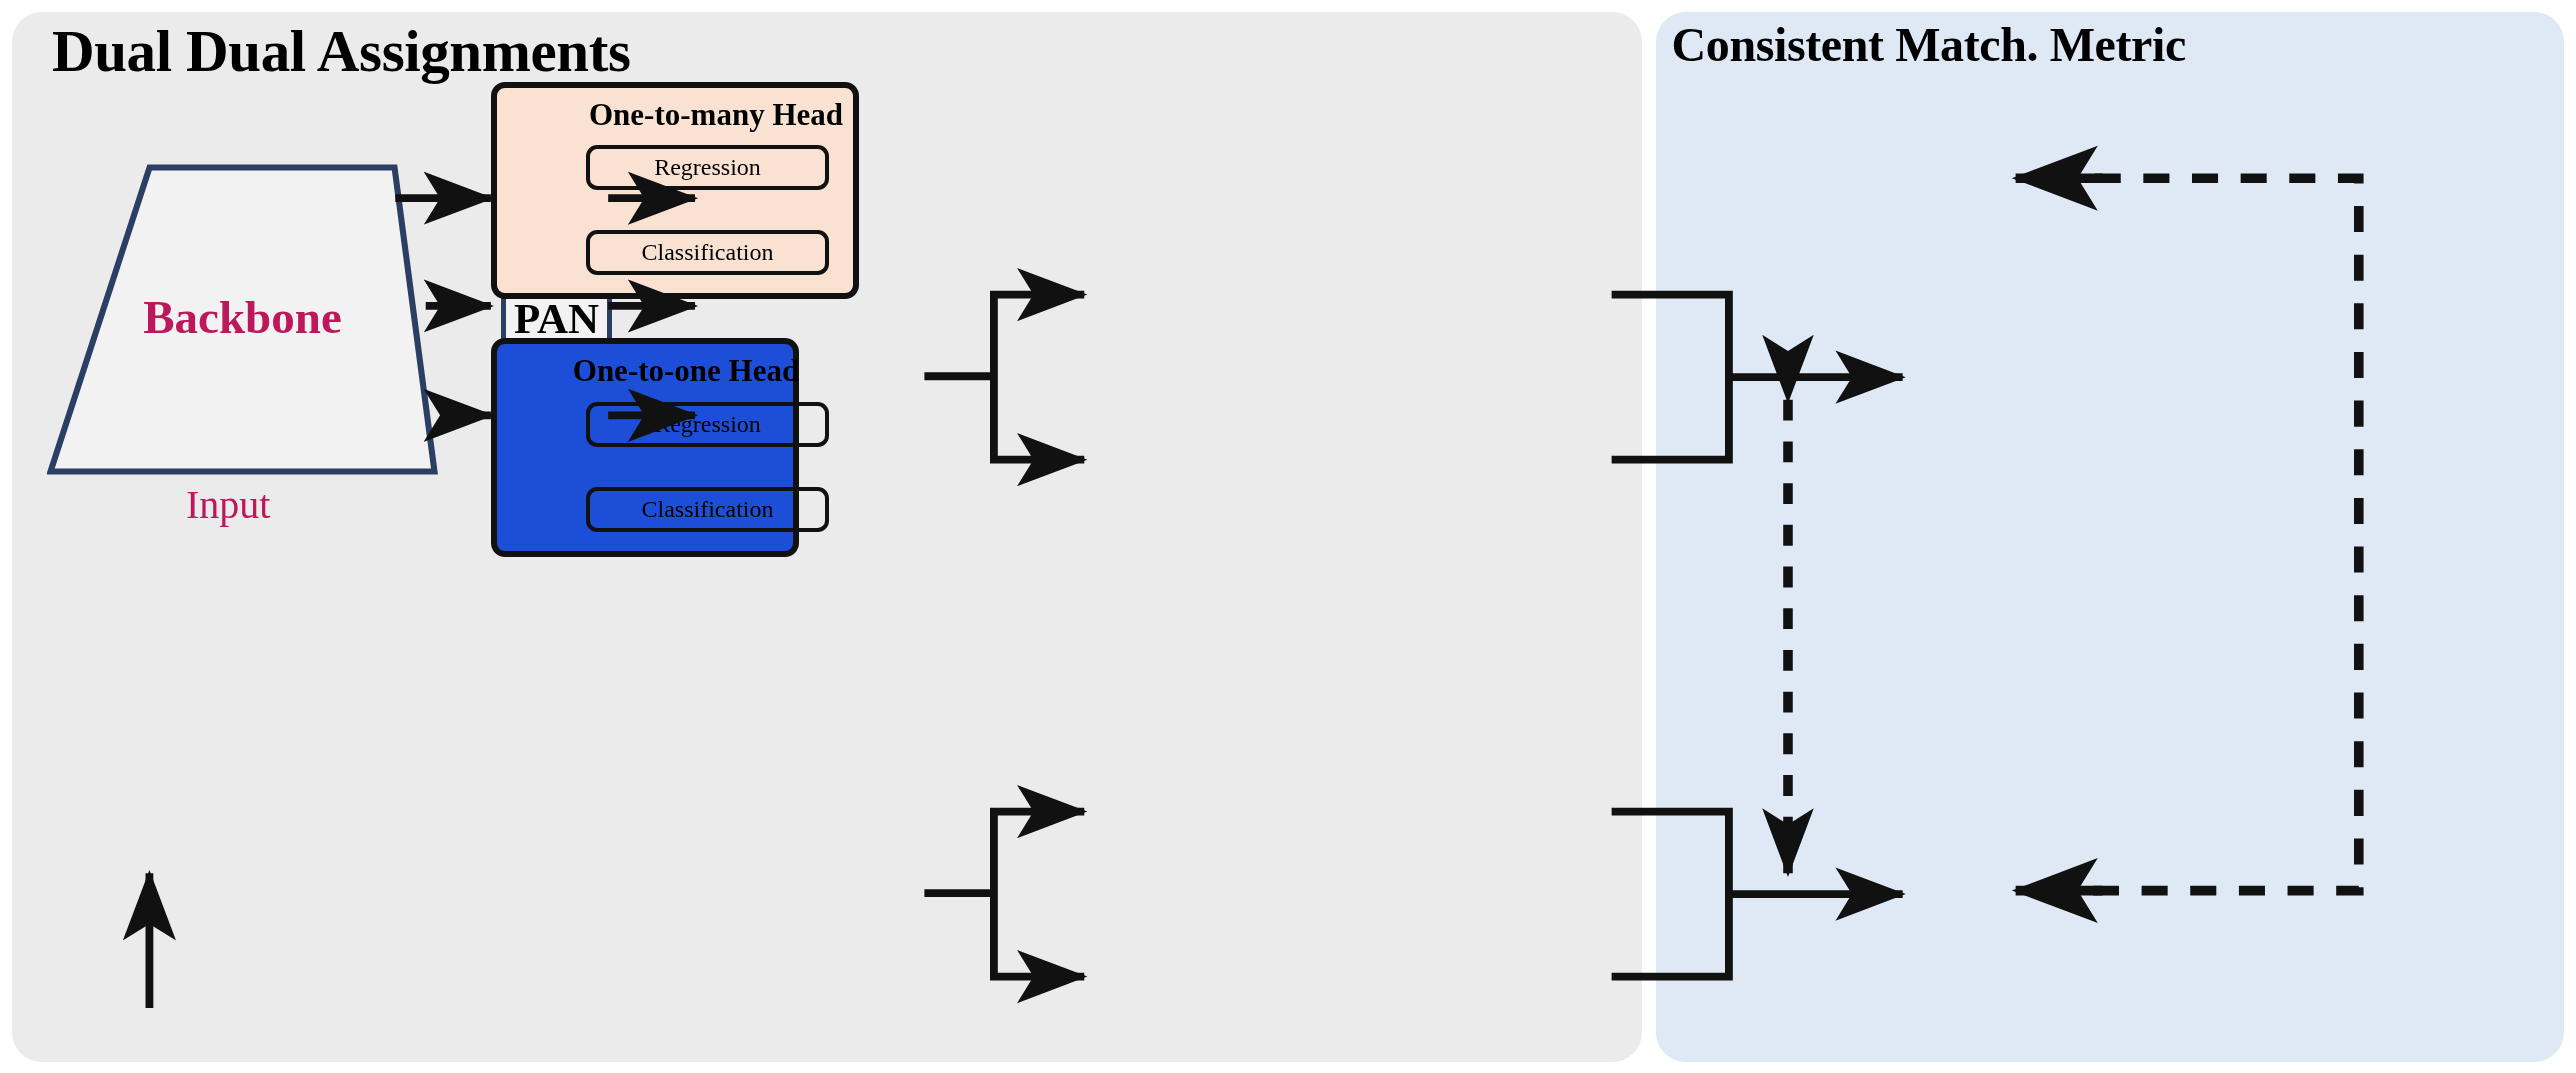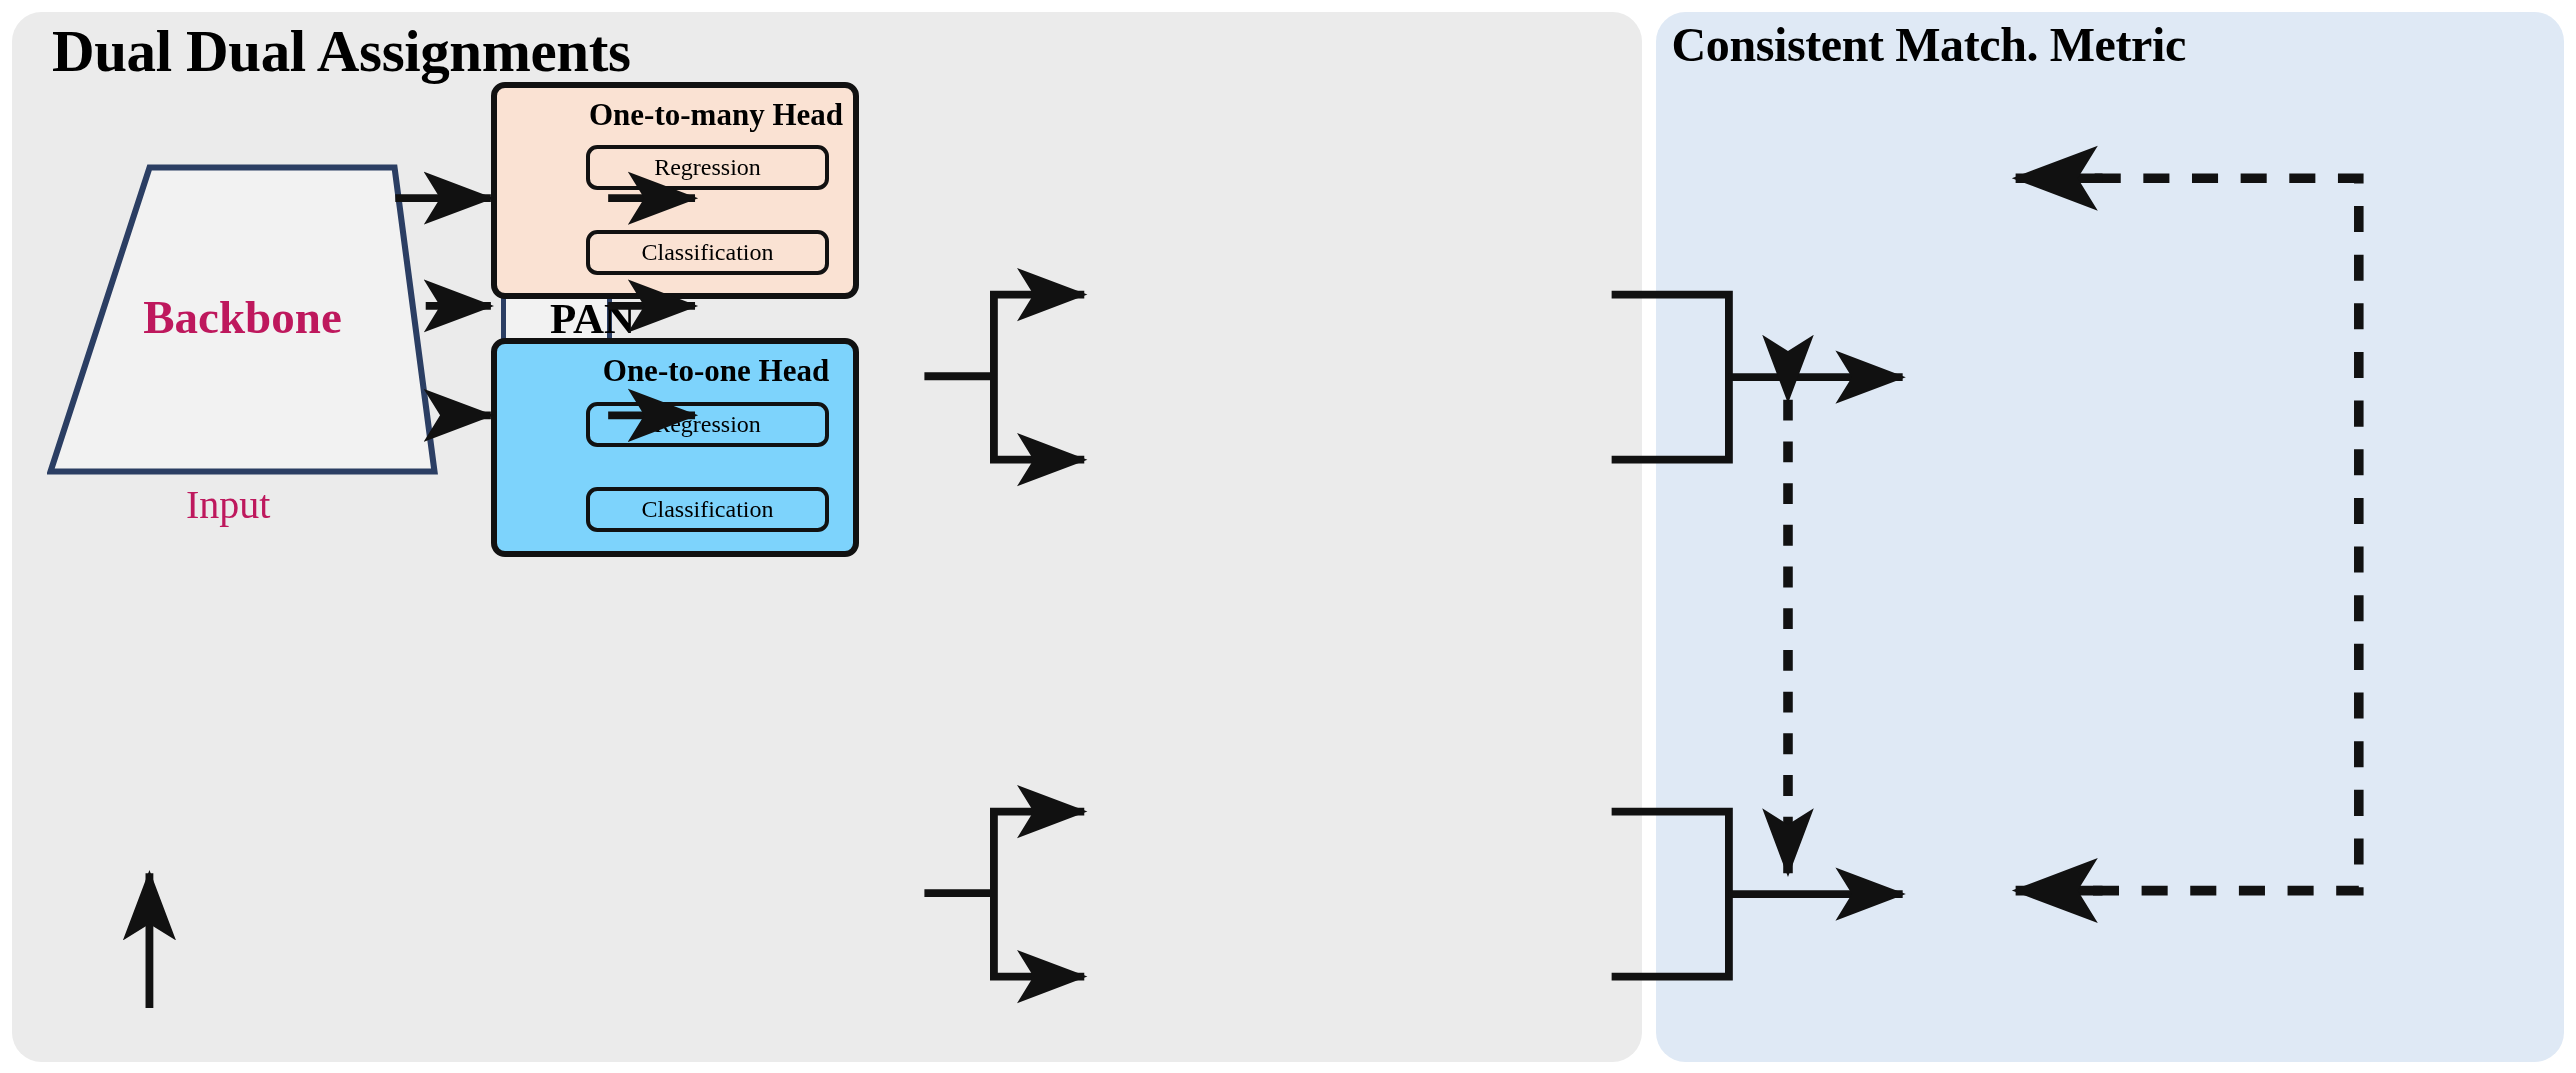--- a/index.html
+++ b/index.html
@@ -18,28 +18,28 @@
 
   
   #backbone-shape{position:absolute;left:35px;top:152px;width:391px;height:311px;}
   #backbone-label{position:absolute;left:35px;top:278px;width:391px;text-align:center;
                   font-size:47px;font-weight:bold;color:#be185d;}
 
   
   #pan-box{position:absolute;left:489px;top:163px;width:111px;height:285px;
            background:#f2f2f2;border:5.2px solid #2b3e63;border-radius:7.8px;box-sizing:border-box;}
   #pan-label{position:absolute;left:489px;top:282px;width:111px;text-align:center;
-             font-size:43px;font-weight:bold;color:#000;padding-left:36px;}
+             font-size:43px;font-weight:bold;color:#000;}
 
   #input-label{position:absolute;left:174px;top:469px;font-size:40px;color:#be185d;}
 
   
   .head-box{position:absolute;border:6px solid #111;border-radius:14px;box-sizing:border-box;}
   #om-head{left:479px;top:70px;width:368px;height:217px;background:#fae2d3;}
-  #oo-head{left:479px;top:326px;width:368px;height:219px;background:#7dd3fc;}
+  #oo-head{left:479px;top:326px;width:308px;height:219px;background:#1d4ed8;}
   .head-title{position:absolute;width:100%;text-align:center;top:8.7px;
               font-size:31px;font-weight:bold;color:#000;padding-left:41px;}
   .sub-box{position:absolute;border:4.3px solid #111;border-radius:11.3px;box-sizing:border-box;
            background:transparent;display:flex;align-items:center;justify-content:center;
            font-size:24px;color:#000;}
   #om-reg{left:89px;top:57px;width:243px;height:45px;}
   #om-cls{left:89px;top:142px;width:243px;height:45px;}
   #oo-reg{left:89px;top:58px;width:243px;height:45px;}
   #oo-cls{left:89px;top:143px;width:243px;height:45px;}
 

